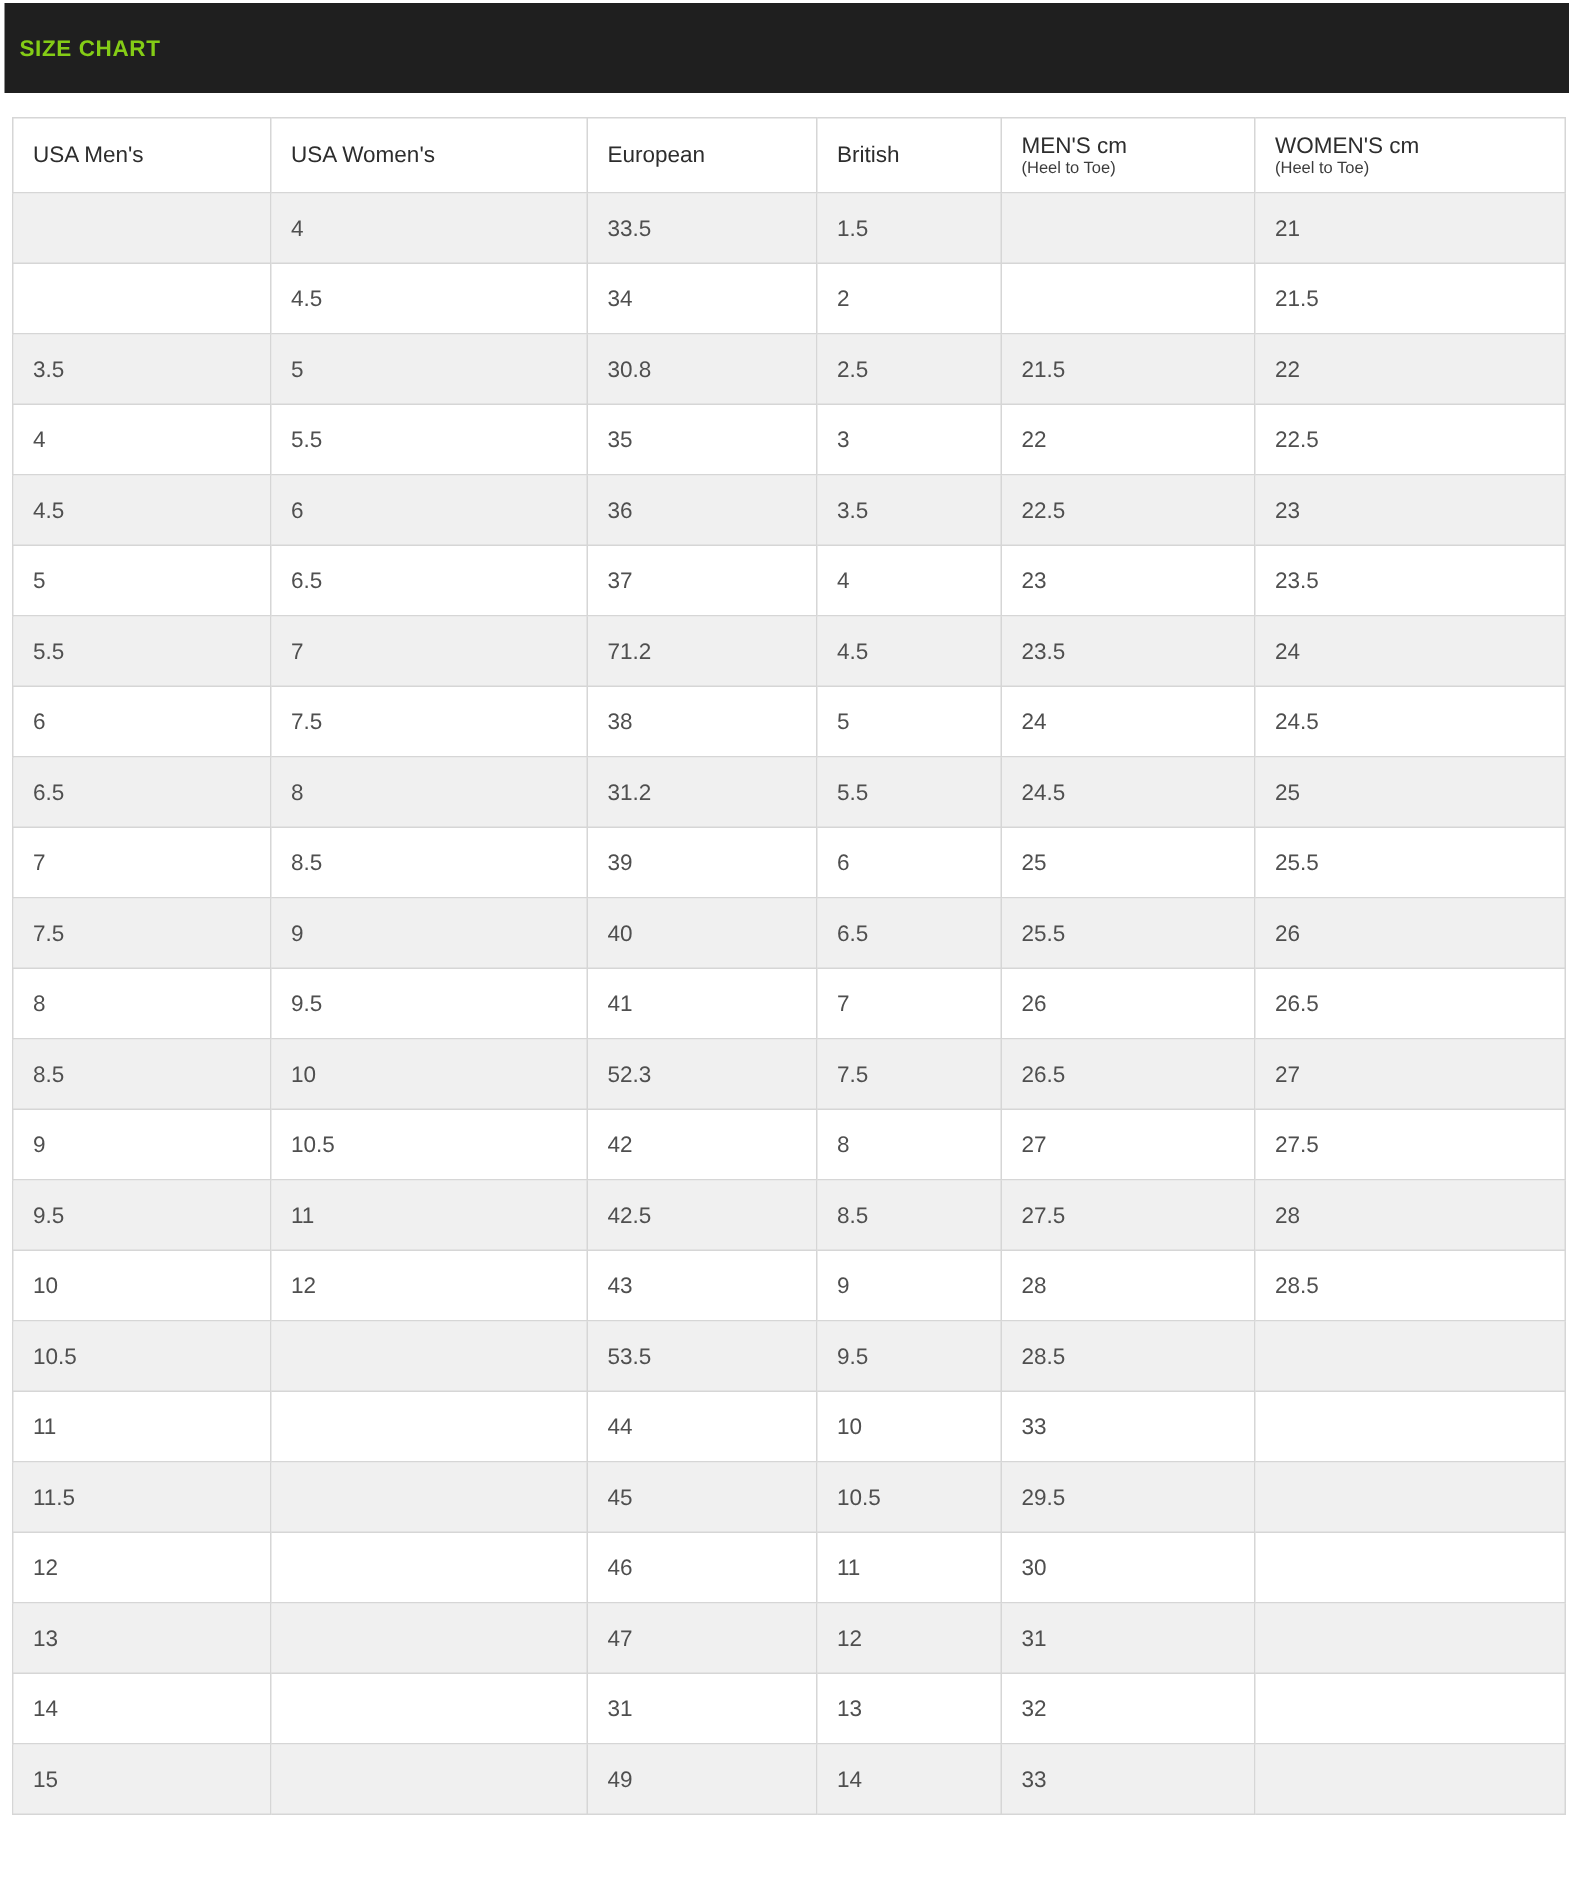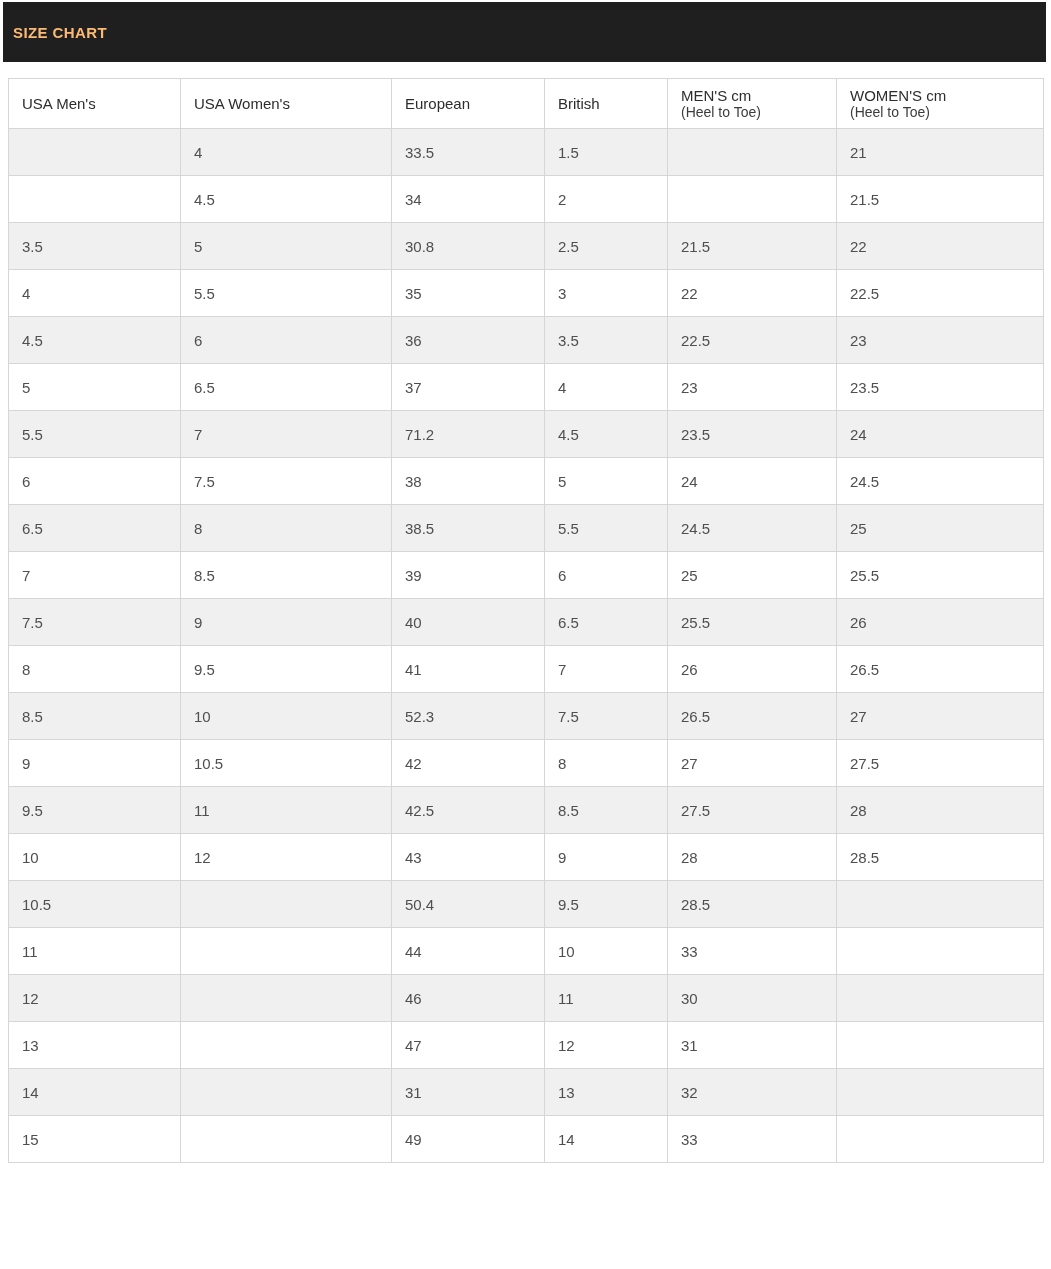--- a/index.html
+++ b/index.html
@@ -13,21 +13,21 @@
     -webkit-font-smoothing: antialiased;
   }
   .titlebar {
     background: #1f1f1f;
     height: 60px;
     margin: 2px 5px 0 3px;
     display: flex;
     align-items: center;
   }
   .titlebar-text {
-    color: #fdba74;
+    color: #84cc16;
     font-size: 15px;
     font-weight: 700;
     letter-spacing: 0.4px;
     padding-left: 10px;
     text-transform: uppercase;
   }
   .table-wrap {
     margin: 16px 8px 0 8px;
   }
   table.size-chart {
@@ -55,21 +55,21 @@
     font-size: 15px;
     font-weight: 400;
     color: #2d2d2d;
   }
   th .main-label {
     display: block;
     line-height: 1.15;
   }
   th .sub-label {
     display: block;
-    font-size: 14px;
+    font-size: 11px;
     color: #3c3c3c;
     line-height: 1.15;
   }
   tbody td {
     height: 46px;
     font-size: 15px;
     color: #4f4f4f;
   }
   tbody tr:nth-child(odd) td  { background: #f0f0f0; }
   tbody tr:nth-child(even) td { background: #ffffff; }
@@ -180,21 +180,21 @@
           <td>6</td>
           <td>7.5</td>
           <td>38</td>
           <td>5</td>
           <td>24</td>
           <td>24.5</td>
         </tr>
         <tr>
           <td>6.5</td>
           <td>8</td>
-          <td>38.5</td>
+          <td>31.2</td>
           <td>5.5</td>
           <td>24.5</td>
           <td>25</td>
         </tr>
         <tr>
           <td>7</td>
           <td>8.5</td>
           <td>39</td>
           <td>6</td>
           <td>25</td>
@@ -244,31 +244,39 @@
           <td>10</td>
           <td>12</td>
           <td>43</td>
           <td>9</td>
           <td>28</td>
           <td>28.5</td>
         </tr>
         <tr>
           <td>10.5</td>
           <td></td>
-          <td>50.4</td>
+          <td>53.5</td>
           <td>9.5</td>
           <td>28.5</td>
           <td></td>
         </tr>
         <tr>
           <td>11</td>
           <td></td>
           <td>44</td>
           <td>10</td>
           <td>33</td>
+          <td></td>
+        </tr>
+        <tr>
+          <td>11.5</td>
+          <td></td>
+          <td>45</td>
+          <td>10.5</td>
+          <td>29.5</td>
           <td></td>
         </tr>
         <tr>
           <td>12</td>
           <td></td>
           <td>46</td>
           <td>11</td>
           <td>30</td>
           <td></td>
         </tr>

